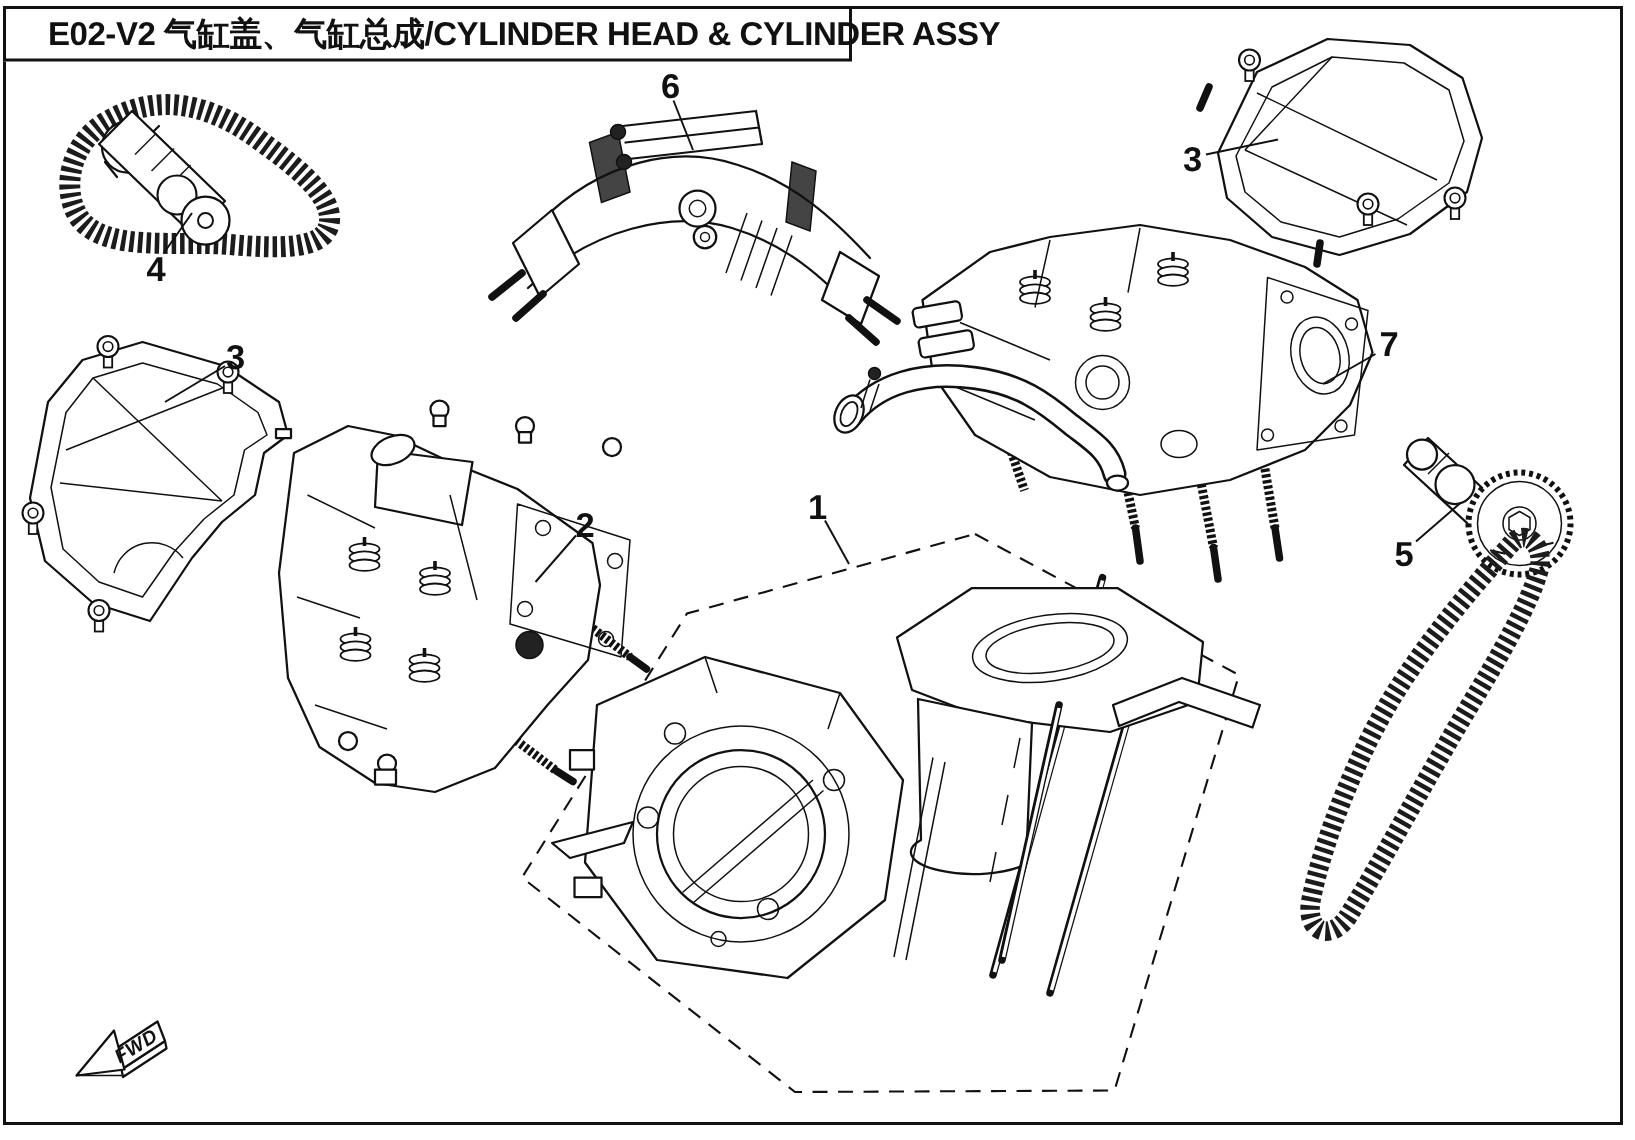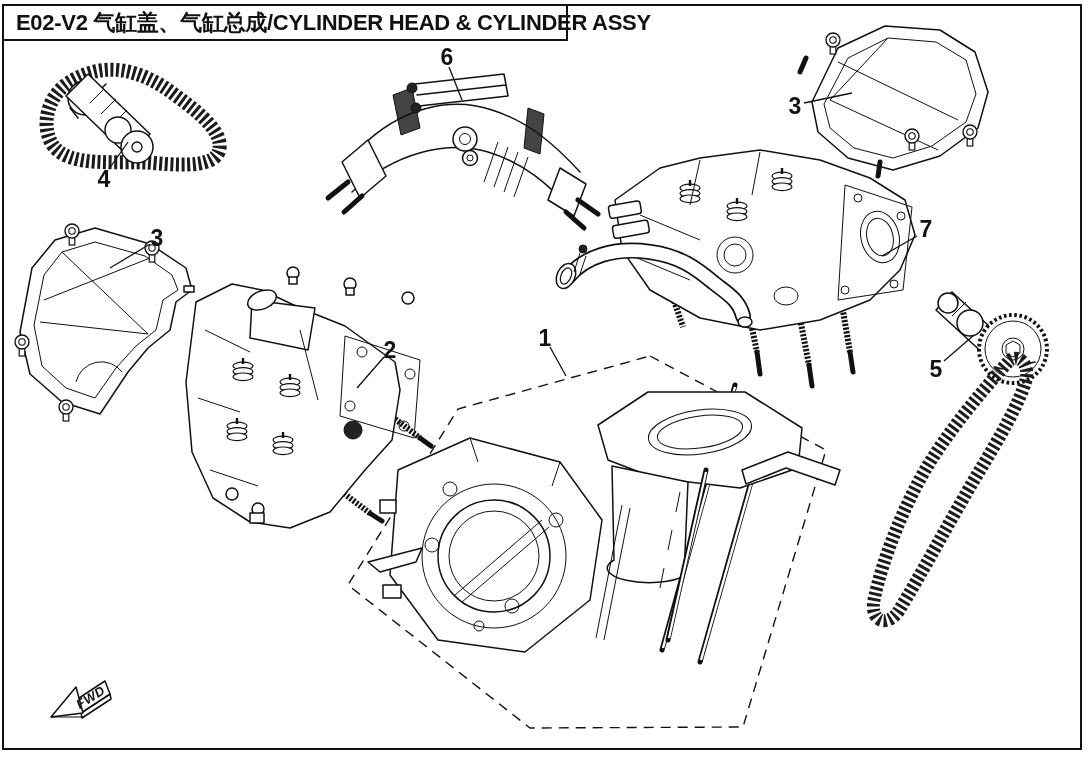--- a/index.html
+++ b/index.html
@@ -7,21 +7,21 @@
     position:relative;width:1090px;height:760px;background:#fff;
     font-family:"Liberation Sans",sans-serif;color:#111;overflow:hidden;
   }
   .page-border{
     position:absolute;left:2px;top:4px;width:1080px;height:746px;
     border:2px solid #111;box-sizing:border-box;pointer-events:none;
   }
   .title-box{
     position:absolute;left:2px;top:4px;width:566px;height:37px;
     border:2px solid #111;box-sizing:border-box;
-    display:flex;align-items:center;padding-left:12px;background:#fff;z-index:5;
+    display:flex;align-items:center;padding-left:28px;background:#fff;z-index:5;
   }
   .title-text{
     font-size:22px;font-weight:bold;letter-spacing:-0.3px;white-space:nowrap;
   }
   svg.diagram{position:absolute;left:0;top:0;}
   .ln{stroke:#111;fill:none;stroke-width:1.5;stroke-linejoin:round;stroke-linecap:round;}
   .lnt{stroke:#111;fill:none;stroke-width:1;stroke-linejoin:round;}
   .wh{fill:#fff;stroke:#111;stroke-width:1.5;stroke-linejoin:round;}
   .dk{fill:#222;stroke:#111;stroke-width:1;}
   .chain{stroke:#1c1c1c;fill:none;stroke-width:14;stroke-dasharray:3 2.6;}

